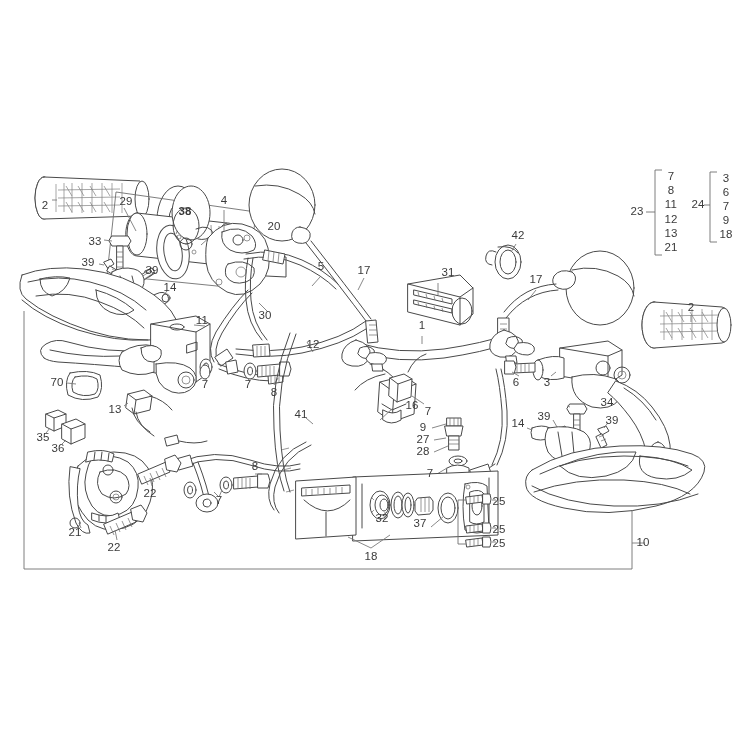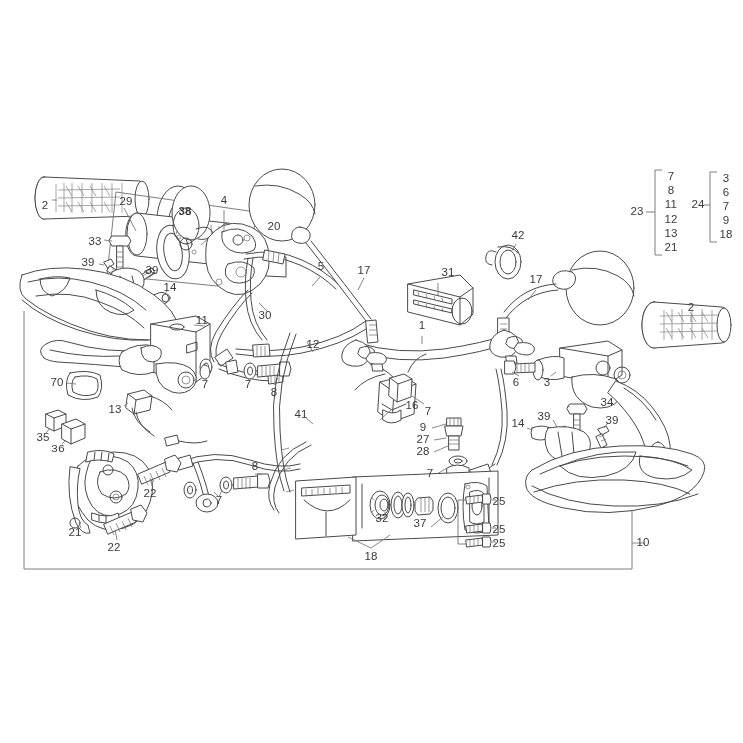--- a/index.html
+++ b/index.html
@@ -539,21 +539,21 @@
       <div class="lbl c" style="left: 224px; top: 201px;">4</div>
       <div class="lbl c" style="left: 228px; top: 227px; margin-left: 46px;">20</div>
       <div class="lbl c" style="left: 95px; top: 242px;">33</div>
       <div class="lbl c" style="left: 88px; top: 263px;">39</div>
       <div class="lbl c" style="left: 152px; top: 271px;">39</div>
       <div class="lbl c" style="left: 170px; top: 288px;">14</div>
       <div class="lbl c" style="left: 202px; top: 321px;">11</div>
       <div class="lbl c" style="left: 57px; top: 383px;">70</div>
       <div class="lbl c" style="left: 115px; top: 410px;">13</div>
       <div class="lbl c" style="left: 43px; top: 438px;">35</div>
-      <div class="lbl c" style="left: 58px; top: 449px; font-family: Liberation Mono, monospace;">36</div>
+      <div class="lbl c" style="left: 58px; top: 449px;">36</div>
       <div class="lbl c" style="left: 75px; top: 533px;">21</div>
       <div class="lbl c" style="left: 150px; top: 494px;">22</div>
       <div class="lbl c" style="left: 114px; top: 548px;">22</div>
       <div class="lbl c" style="left: 205px; top: 385px;">7</div>
       <div class="lbl c" style="left: 248px; top: 385px;">7</div>
       <div class="lbl c" style="left: 274px; top: 393px;">8</div>
       <div class="lbl c" style="left: 219px; top: 501px;">7</div>
       <div class="lbl c" style="left: 255px; top: 467px;">8</div>
       <div class="lbl c" style="left: 265px; top: 316px;">30</div>
       <div class="lbl c" style="left: 313px; top: 345px;">12</div>

